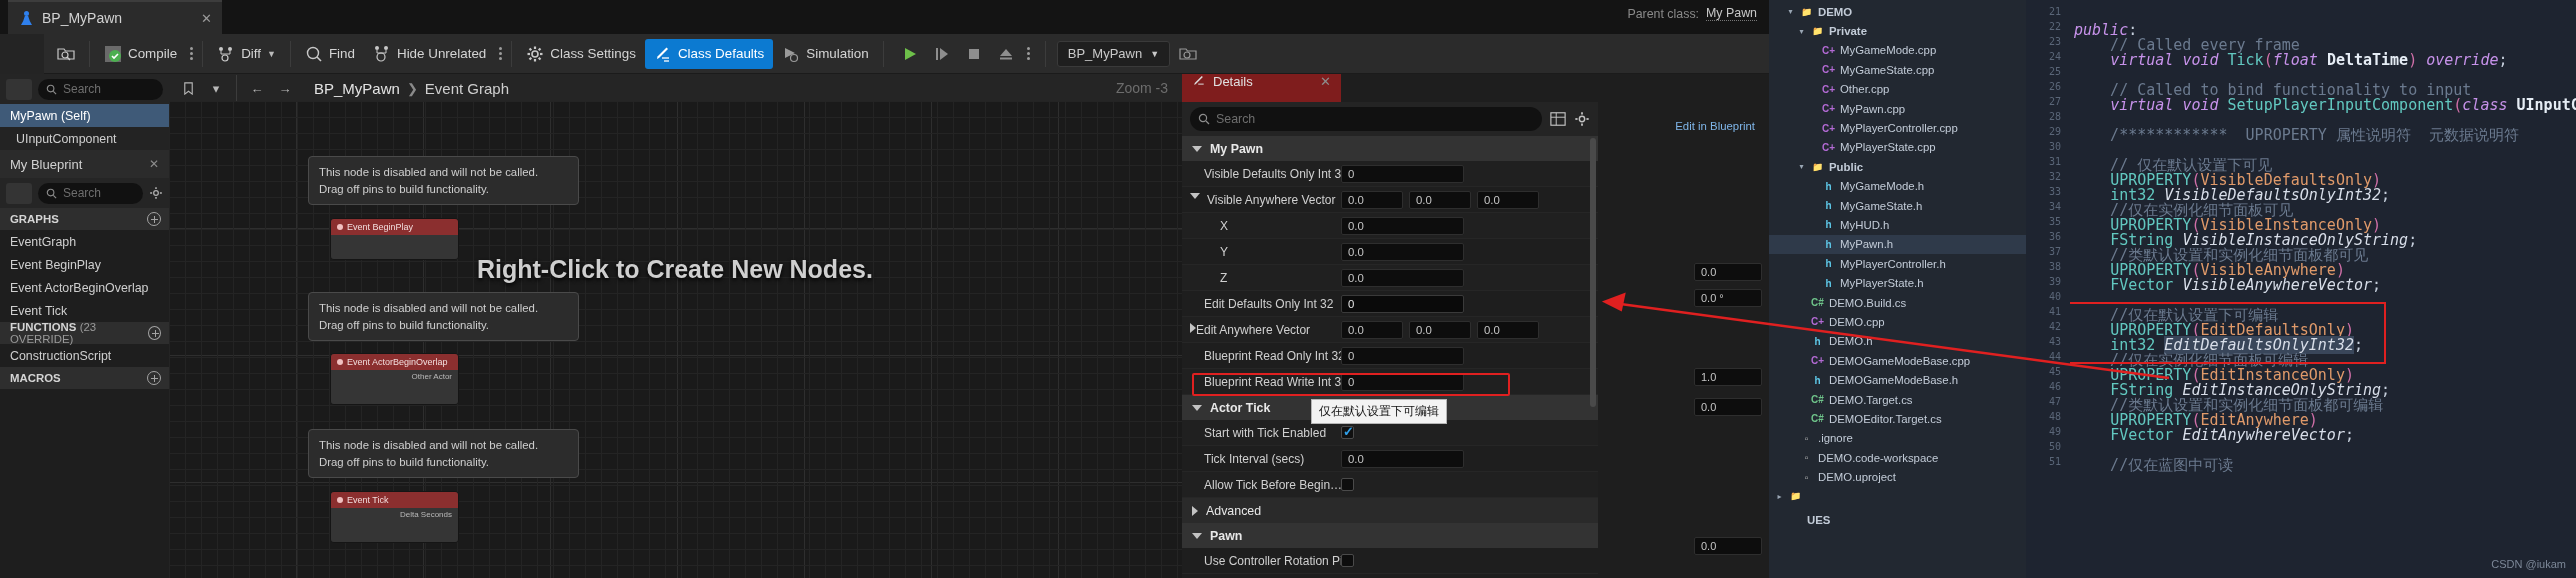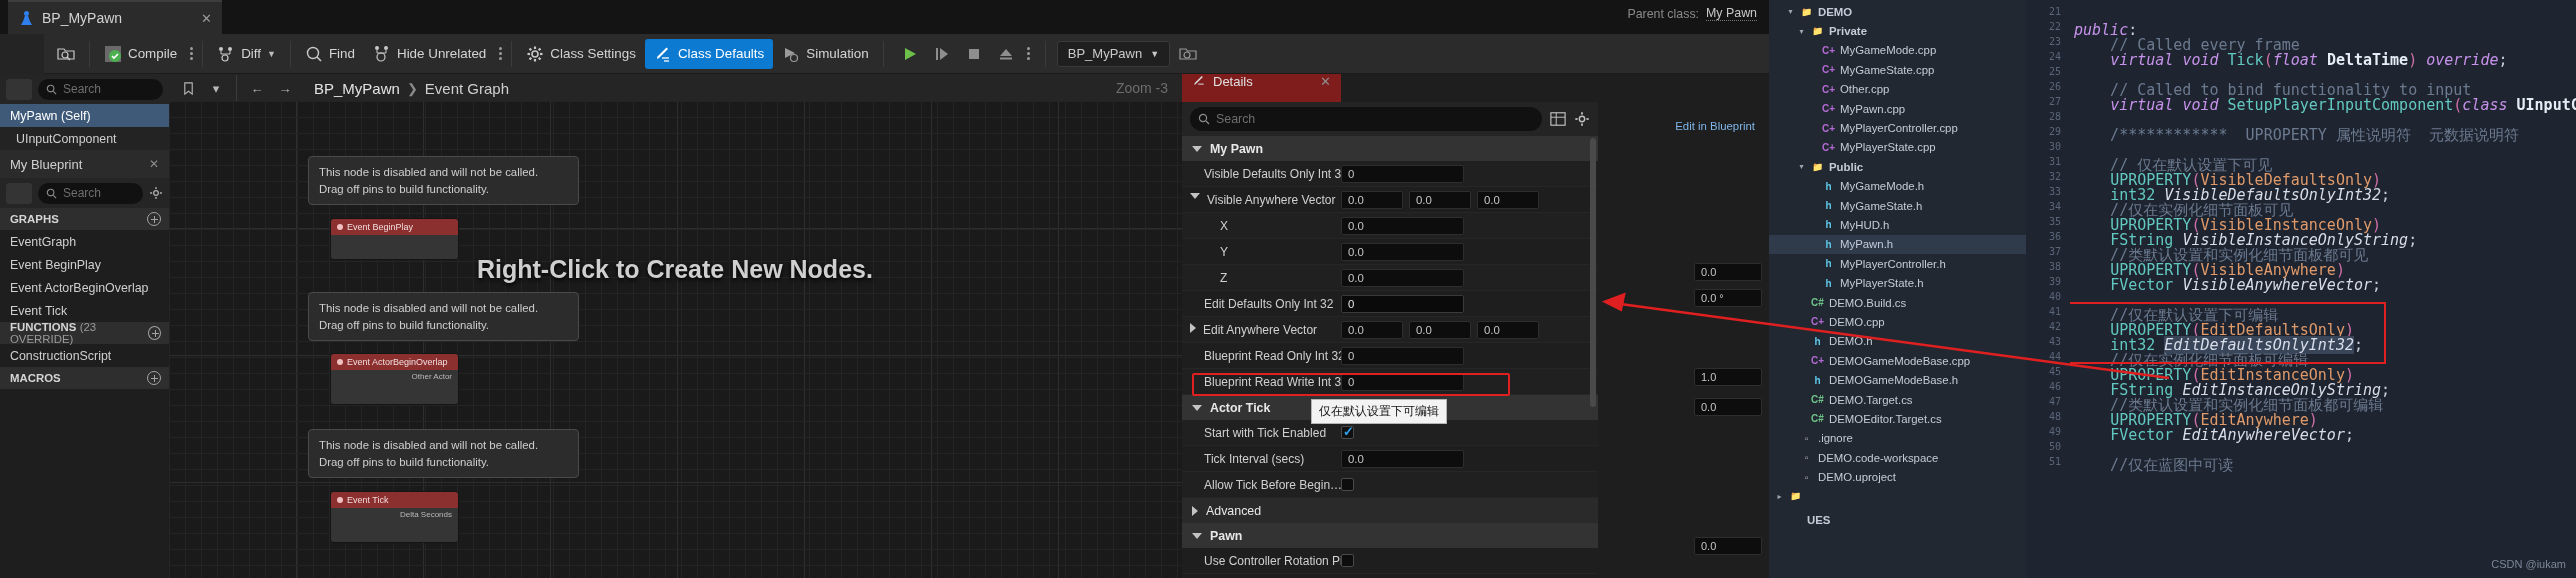--- a/index.html
+++ b/index.html
@@ -603,21 +603,21 @@
           <div class="inp w1">0.0</div>
         </div>
       </div>
       <div class="prop-row" id="row-edit-defaults">
         <div class="prop-label">Edit Defaults Only Int 32</div>
         <div class="prop-val">
           <div class="inp w1" style="background:#0a0a0a;border-color:#3a3a3a;color:#e6e6e6;">0</div>
         </div>
       </div>
       <div class="prop-row">
-        <div class="prop-label" style="padding-left:8px;display:flex;gap:7px;">
+        <div class="prop-label" style="padding-left:8px;display:flex;">
           <span class="caret-r"></span>
           <span>Edit Anywhere Vector</span>
         </div>
         <div class="prop-val">
           <div class="inp w3">0.0</div>
           <div class="inp w3">0.0</div>
           <div class="inp w3">0.0</div>
         </div>
       </div>
       <div class="prop-row">

